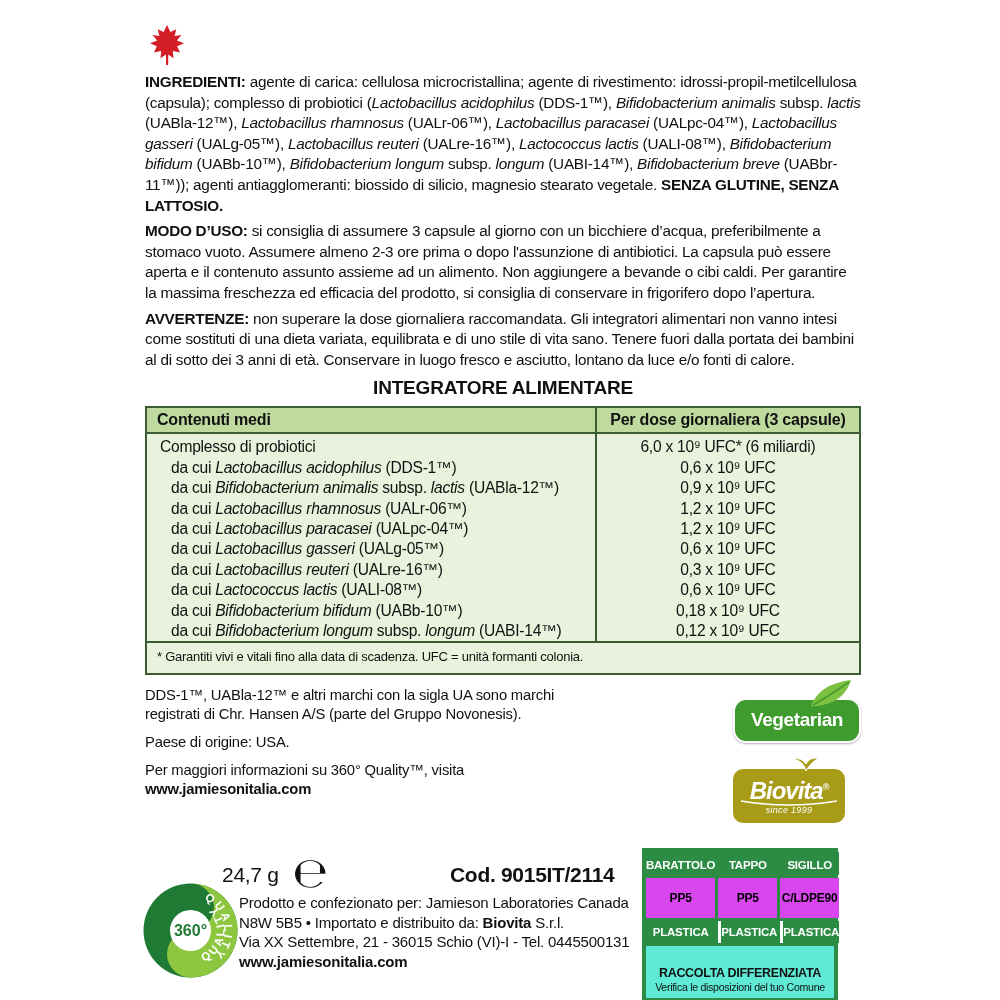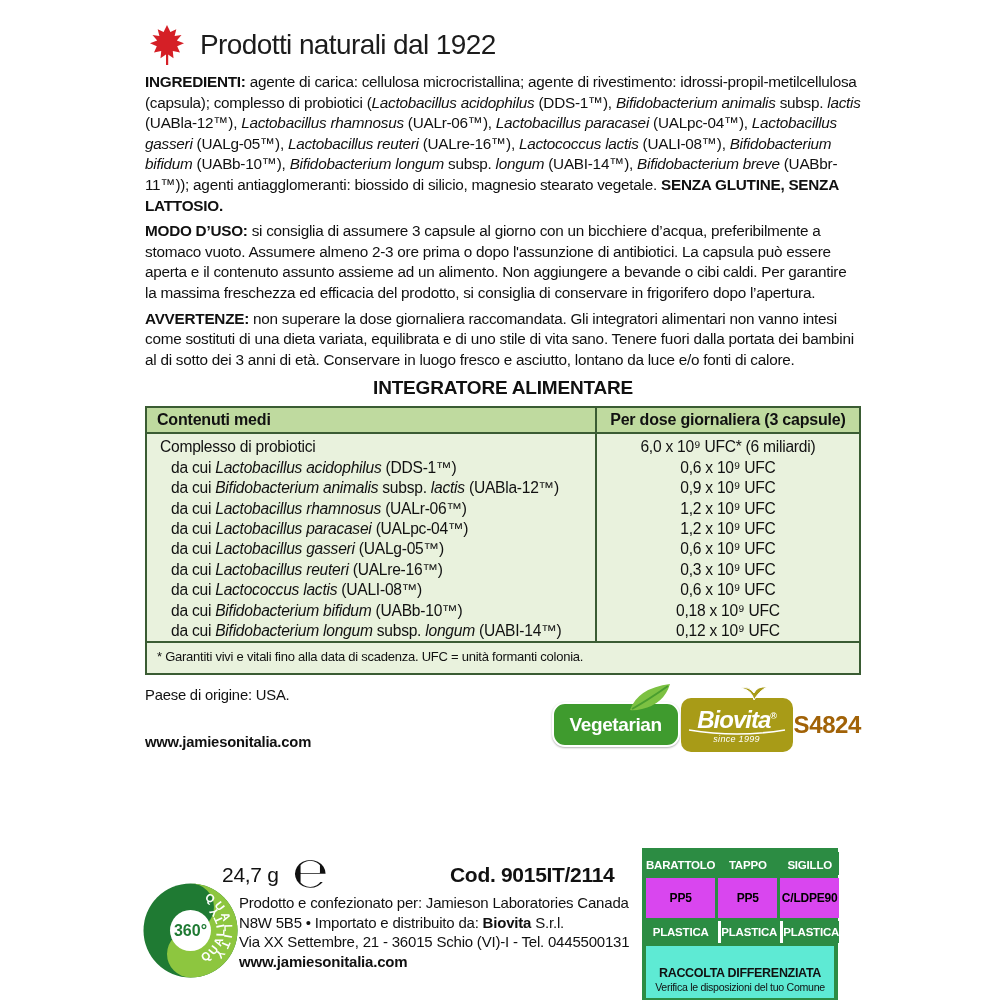--- a/index.html
+++ b/index.html
@@ -26,21 +26,21 @@
   .supp td.val{text-align:center;border-left:2px solid var(--table_border);white-space:nowrap;}
   .supp td.ind{padding-left:24px;}
   .supp td.first{padding-top:3px;}
   .supp tfoot td{border-top:2px solid var(--table_border);font-size:13px;padding:4px 10px 5px 10px;}
 
   
   .notes-row{position:relative;margin-top:11px;height:118px;}
   .notes{width:412px;font-size:14.8px;line-height:19px;letter-spacing:-0.2px;}
   .notes p{margin:0;}
   .notes .gap{margin-top:9px;}
-  .badges{position:absolute;right:0;top:12px;display:flex;align-items:center;gap:1px;}
+  .badges{position:absolute;right:0;top:12px;display:flex;gap:26px;flex-direction:column;}
 
   .veg{position:relative;width:124px;height:41px;background:var(--vegetarian_green);border-radius:13px;
        display:flex;align-items:center;justify-content:center;border:2px solid #fff;
        box-shadow:0 1px 2px rgba(0,0,0,.3);}
   .veg .veg-label{color:#fff;font-weight:bold;font-size:19px;letter-spacing:-0.4px;}
   .veg .leaf{position:absolute;top:-22px;right:4px;}
 
   .bio{position:relative;width:112px;height:54px;background:var(--biovita_olive);border-radius:10px;
        color:#fff;text-align:center;box-sizing:border-box;padding-top:7px;}
   .bio .bio-name{font-style:italic;font-weight:bold;font-size:24px;line-height:22px;letter-spacing:-1px;}
@@ -77,21 +77,20 @@
 </head>
 <body>
 
 <div class="page">
 
   <div class="header">
     <svg width="38" height="42" viewBox="0 0 38 42">
       <path fill="var(--maple_red)" d="M19 1 L22.4 8 L28.3 5.2 L26.6 12 L33.5 11 L28.8 16.6 L36 19.3 L29.2 22.2 L32 28.4 L24.8 26.9 L25.5 34.2 L19 29.8 L12.5 34.2 L13.2 26.9 L6 28.4 L8.8 22.2 L2 19.3 L9.2 16.6 L4.5 11 L11.4 12 L9.7 5.2 L15.6 8 Z"></path>
       <rect fill="var(--maple_red)" x="18" y="29" width="2.2" height="12"></rect>
     </svg>
-    <div class="tagline">Prodotti naturali dal 1922</div>
   </div>
 
   <div class="textcol">
     <p class="para"><span class="s-b">INGREDIENTI: </span><span>agente di carica: cellulosa microcristallina; agente di rivestimento: idrossi-propil-metilcellulosa (capsula); complesso di probiotici (</span><span class="s-i">Lactobacillus acidophilus</span><span> (DDS-1™), </span><span class="s-i">Bifidobacterium animalis</span><span> subsp. </span><span class="s-i">lactis</span><span> (UABla-12™), </span><span class="s-i">Lactobacillus rhamnosus</span><span> (UALr-06™), </span><span class="s-i">Lactobacillus paracasei</span><span> (UALpc-04™), </span><span class="s-i">Lactobacillus gasseri</span><span> (UALg-05™), </span><span class="s-i">Lactobacillus reuteri</span><span> (UALre-16™), </span><span class="s-i">Lactococcus lactis</span><span> (UALI-08™), </span><span class="s-i">Bifidobacterium bifidum</span><span> (UABb-10™), </span><span class="s-i">Bifidobacterium longum</span><span> subsp. </span><span class="s-i">longum</span><span> (UABI-14™), </span><span class="s-i">Bifidobacterium breve</span><span> (UABbr-11™)); agenti antiagglomeranti: biossido di silicio, magnesio stearato vegetale. </span><span class="s-b">SENZA GLUTINE, SENZA LATTOSIO.</span></p>
     <p class="para"><span class="s-b">MODO D’USO: </span><span>si consiglia di assumere 3 capsule al giorno con un bicchiere d’acqua, preferibilmente a stomaco vuoto. Assumere almeno 2-3 ore prima o dopo l'assunzione di antibiotici. La capsula può essere aperta e il contenuto assunto assieme ad un alimento. Non aggiungere a bevande o cibi caldi. Per garantire la massima freschezza ed efficacia del prodotto, si consiglia di conservare in frigorifero dopo l’apertura.</span></p>
     <p class="para"><span class="s-b">AVVERTENZE: </span><span>non superare la dose giornaliera raccomandata. Gli integratori alimentari non vanno intesi come sostituti di una dieta variata, equilibrata e di uno stile di vita sano. Tenere fuori dalla portata dei bambini al di sotto dei 3 anni di età. Conservare in luogo fresco e asciutto, lontano da luce e/o fonti di calore.</span></p>
 
     <div class="supp-title">INTEGRATORE ALIMENTARE</div>
 
     <table class="supp">
@@ -145,22 +144,23 @@
         </tbody>
       <tfoot>
         <tr>
           <td colspan="2">* Garantiti vivi e vitali fino alla data di scadenza. UFC = unità formanti colonia.</td>
         </tr>
       </tfoot>
     </table>
 
     <div class="notes-row">
       <div class="notes">
+        <p>DDS-1™, UABla-12™ e altri marchi con la sigla UA sono marchi registrati di Chr. Hansen A/S (parte del Gruppo Novonesis).</p>
         <p class="gap">Paese di origine: USA.</p>
-        <p class="gap"><br>
+        <p class="gap"><span>Per maggiori informazioni su 360° Quality™, visita</span><br>
           <span class="s-b">www.jamiesonitalia.com</span></p>
       </div>
 
       <div class="badges">
         <div class="veg">
           <svg class="leaf" width="46" height="30" viewBox="0 0 46 30">
             <path fill="var(--leaf_light)" d="M2 28 Q10 6 42 2 Q36 22 14 27 Q6 29 2 28 Z"></path>
             <path fill="none" stroke="var(--leaf_mid)" stroke-width="2" d="M4 27 Q20 18 40 4"></path>
           </svg>
           <span class="veg-label">Vegetarian</span>

